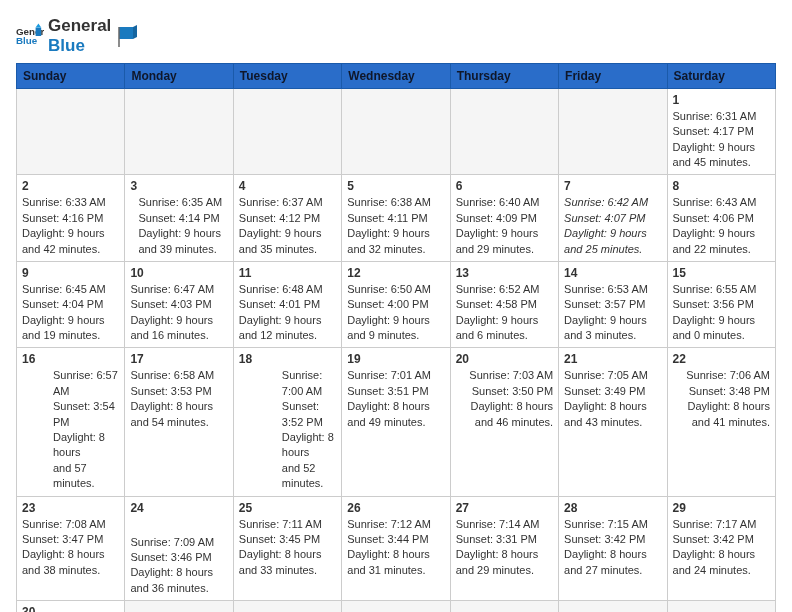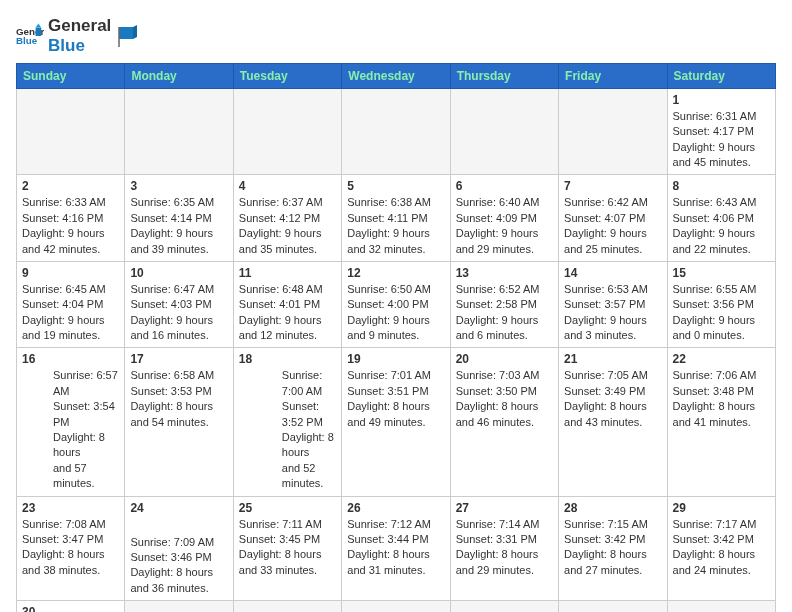--- a/index.html
+++ b/index.html
@@ -43,21 +43,21 @@
       font-size: 13px;
       color: #555;
     }
     .calendar {
       width: 100%;
       border-collapse: collapse;
       border: 1px solid #ccc;
     }
     .calendar th {
       background: #2a6dc9;
-      color: #86efac;
+      color: #0f172a;
       font-size: 12px;
       font-weight: bold;
       text-align: left;
       padding: 5px 6px;
       border: 1px solid #1a5aaa;
     }
     .calendar td {
       vertical-align: top;
       border: 1px solid #ccc;
       padding: 4px 5px;
@@ -142,21 +142,21 @@
         <tr>
           <td>
             <div class="day-number">2</div>
             <div class="day-info" style="white-space: pre-line;">Sunrise: 6:33 AM
 Sunset: 4:16 PM
 Daylight: 9 hours
 and 42 minutes.</div>
           </td>
           <td>
             <div class="day-number">3</div>
-            <div class="day-info" style="white-space: pre-line;">Sunrise: 6:35 AM
+            <div class="day-info" style="white-space: pre-line; margin-left: 8px;">Sunrise: 6:35 AM
 Sunset: 4:14 PM
 Daylight: 9 hours
 and 39 minutes.</div>
           </td>
           <td>
             <div class="day-number">4</div>
             <div class="day-info" style="white-space: pre-line;">Sunrise: 6:37 AM
 Sunset: 4:12 PM
 Daylight: 9 hours
 and 35 minutes.</div>
@@ -170,21 +170,21 @@
           </td>
           <td>
             <div class="day-number">6</div>
             <div class="day-info" style="white-space: pre-line;">Sunrise: 6:40 AM
 Sunset: 4:09 PM
 Daylight: 9 hours
 and 29 minutes.</div>
           </td>
           <td>
             <div class="day-number">7</div>
-            <div class="day-info" style="white-space: pre-line;">Sunrise: 6:42 AM
+            <div class="day-info" style="white-space: pre-line; font-style: italic;">Sunrise: 6:42 AM
 Sunset: 4:07 PM
 Daylight: 9 hours
 and 25 minutes.</div>
           </td>
           <td>
             <div class="day-number">8</div>
             <div class="day-info" style="white-space: pre-line;">Sunrise: 6:43 AM
 Sunset: 4:06 PM
 Daylight: 9 hours
 and 22 minutes.</div>
@@ -215,21 +215,21 @@
           <td>
             <div class="day-number">12</div>
             <div class="day-info" style="white-space: pre-line;">Sunrise: 6:50 AM
 Sunset: 4:00 PM
 Daylight: 9 hours
 and 9 minutes.</div>
           </td>
           <td>
             <div class="day-number">13</div>
             <div class="day-info" style="white-space: pre-line;">Sunrise: 6:52 AM
-Sunset: 2:58 PM
+Sunset: 4:58 PM
 Daylight: 9 hours
 and 6 minutes.</div>
           </td>
           <td>
             <div class="day-number">14</div>
             <div class="day-info" style="white-space: pre-line;">Sunrise: 6:53 AM
 Sunset: 3:57 PM
 Daylight: 9 hours
 and 3 minutes.</div>
           </td>
@@ -265,35 +265,35 @@
           </td>
           <td>
             <div class="day-number">19</div>
             <div class="day-info" style="white-space: pre-line;">Sunrise: 7:01 AM
 Sunset: 3:51 PM
 Daylight: 8 hours
 and 49 minutes.</div>
           </td>
           <td>
             <div class="day-number">20</div>
-            <div class="day-info" style="white-space: pre-line;">Sunrise: 7:03 AM
+            <div class="day-info" style="white-space: pre-line; text-align: right;">Sunrise: 7:03 AM
 Sunset: 3:50 PM
 Daylight: 8 hours
 and 46 minutes.</div>
           </td>
           <td>
             <div class="day-number">21</div>
             <div class="day-info" style="white-space: pre-line;">Sunrise: 7:05 AM
 Sunset: 3:49 PM
 Daylight: 8 hours
 and 43 minutes.</div>
           </td>
           <td>
             <div class="day-number">22</div>
-            <div class="day-info" style="white-space: pre-line;">Sunrise: 7:06 AM
+            <div class="day-info" style="white-space: pre-line; text-align: right;">Sunrise: 7:06 AM
 Sunset: 3:48 PM
 Daylight: 8 hours
 and 41 minutes.</div>
           </td>
         </tr>
         <tr>
           <td>
             <div class="day-number">23</div>
             <div class="day-info" style="white-space: pre-line;">Sunrise: 7:08 AM
 Sunset: 3:47 PM

